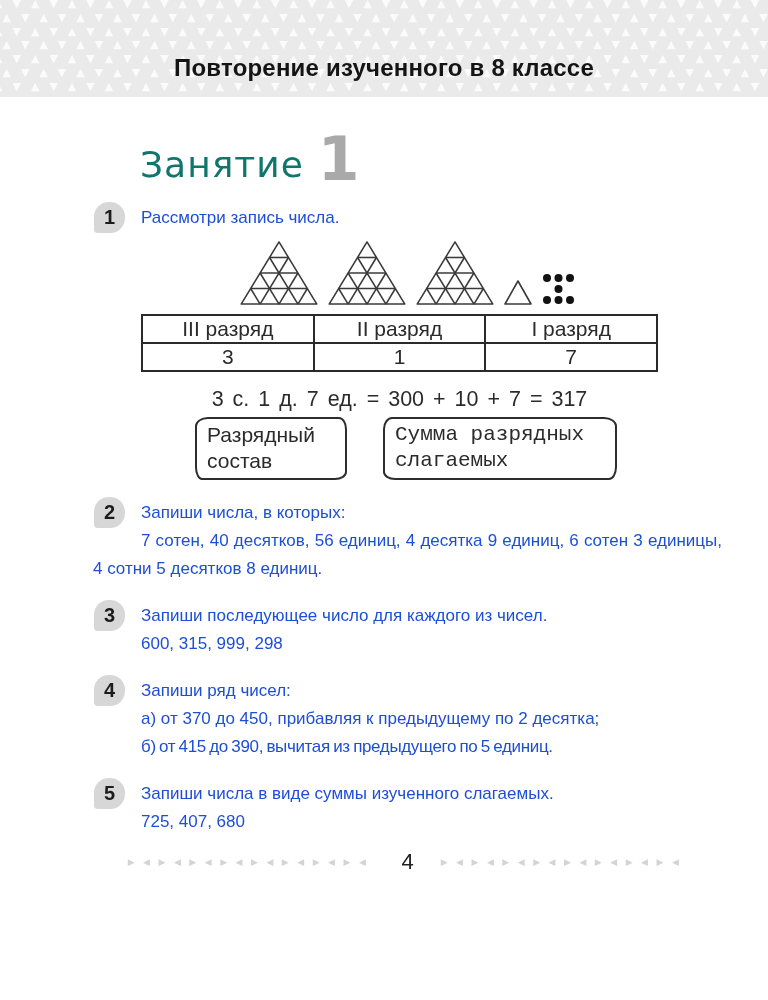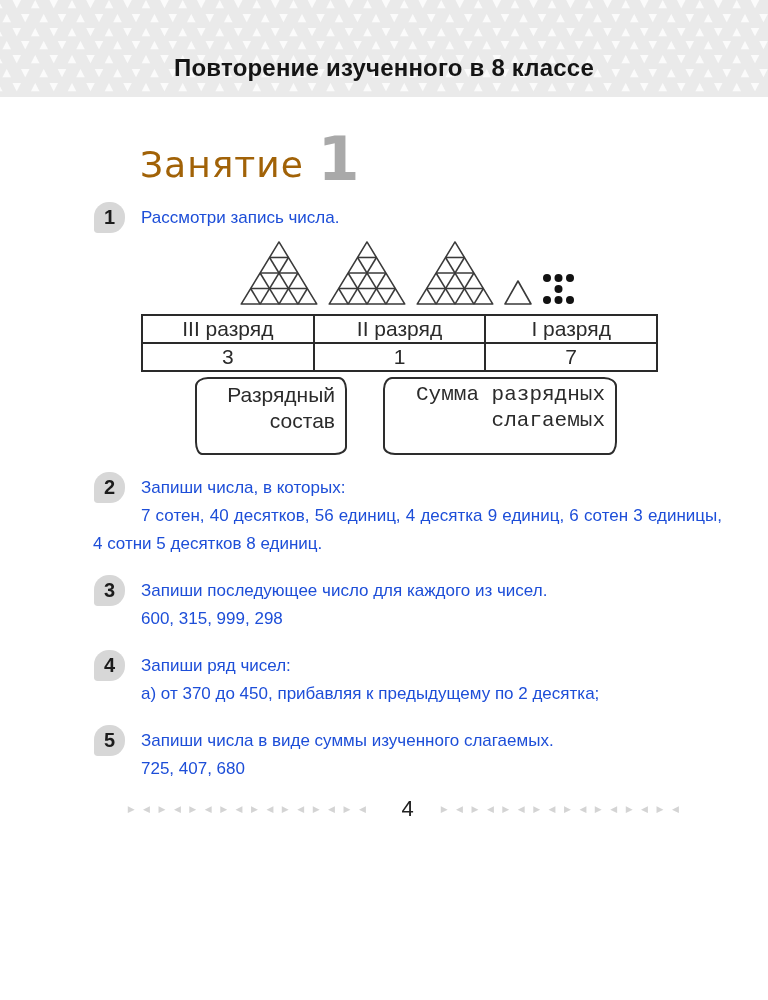--- a/index.html
+++ b/index.html
@@ -13,21 +13,21 @@
              font-family:"DejaVu Sans", sans-serif; font-size:11px; line-height:13.8px;
              letter-spacing:10px; color:#fbfbfb; white-space:nowrap; user-select:none; }
   .pattern .row.odd { margin-left:-10px; }
   .banner-title { position:absolute; left:0; top:54px; width:100%; text-align:center;
                   font-size:24px; font-weight:bold; color:#141414; letter-spacing:0.2px; }
 
   
   .content { padding:0 46px 0 93px; }
 
   .lesson { margin:30px 0 0 47px; display:flex; align-items:flex-end; height:58px; }
-  .lesson-label { font-family:"DejaVu Sans", sans-serif; font-size:36px; color:#a16207; letter-spacing:1px; }
+  .lesson-label { font-family:"DejaVu Sans", sans-serif; font-size:36px; color:#0f766e; letter-spacing:1px; }
   .lesson-number { font-family:"DejaVu Sans", sans-serif; font-size:60px; font-weight:bold;
                    color:#a9a9a9; line-height:52px; margin-left:14px; }
 
   .exercise { position:relative; margin-top:19px; }
   .badge { position:absolute; left:1px; top:-2px; width:31px; height:31px;
            background:#d7d7d7; border-radius:48% 48% 48% 12%;
            display:flex; align-items:center; justify-content:center;
            font-size:20px; font-weight:bold; color:#1c1c1c; }
   .para { font-size:17px; line-height:28px; text-align:justify; text-indent:48px; color:#1d4ed8; }
   .condensed { letter-spacing:-0.35px; word-spacing:-1px; }
@@ -40,22 +40,22 @@
 
   
   table.place-table { border-collapse:collapse; margin-left:48px; width:517px; table-layout:fixed; }
   table.place-table td { border:2px solid #2a2a2a; text-align:center; font-size:21px;
                          height:17px; padding:1px 4px; color:#2b2b2b; }
 
   .equation { margin:15px 0 0 48px; width:517px; text-align:center;
               font-size:21.5px; color:#2b2b2b; word-spacing:3px; }
 
   .label-boxes { display:flex; margin:5px 0 0 102px; gap:36px; }
-  .hand-box { border:2px solid #2d2d2d; text-align:right; font-size:21px; line-height:26px;
-              padding:3px 10px 19px; color:#2b2b2b; }
+  .hand-box { border:2px solid #2d2d2d; text-align:left; font-size:21px; line-height:26px;
+              padding:3px 10px 4px; color:#2b2b2b; }
   .hand-box.b1 { width:152px; border-radius:13px 8px 12px 7px / 9px 12px 8px 13px; }
   .hand-box.b2 { width:234px; border-radius:9px 13px 8px 12px / 12px 9px 13px 8px;font-family:Liberation Mono, monospace; }
 
   
   .footer { margin-top:13px; display:flex; align-items:center; justify-content:center; gap:27px; }
   .footer-tri { font-family:"DejaVu Sans", sans-serif; font-size:9px; letter-spacing:8.5px;
                 color:#d4d4d4; white-space:nowrap; user-select:none; line-height:20px; }
   .page-number { font-size:22px; color:#222222; }
 </style>
 </head>
@@ -146,20 +146,21 @@
             <td>I разряд</td>
           </tr>
           <tr>
             <td>3</td>
             <td>1</td>
             <td>7</td>
           </tr>
         </tbody>
       </table>
 
+      <div class="equation">3 с. 1 д. 7 ед.  =  300 + 10 + 7 = 317</div>
 
       <div class="label-boxes">
         <div class="hand-box b1">Разрядный состав</div>
         <div class="hand-box b2">Сумма разрядных слагаемых</div>
       </div>
     </div>
 
     <div class="exercise">
       <div class="badge">2</div>
       <p class="para">Запиши числа, в которых:</p>
@@ -169,20 +170,21 @@
     <div class="exercise">
       <div class="badge">3</div>
       <p class="para">Запиши последующее число для каждого из чисел.</p>
       <p class="para">600, 315, 999, 298</p>
     </div>
 
     <div class="exercise">
       <div class="badge">4</div>
       <p class="para">Запиши ряд чисел:</p>
       <p class="para">а) от 370 до 450, прибавляя к предыдущему по 2&nbsp;десятка;</p>
+      <p class="para condensed">б) от 415 до 390, вычитая из предыдущего по 5 единиц.</p>
     </div>
 
     <div class="exercise">
       <div class="badge">5</div>
       <p class="para">Запиши числа в виде суммы изученного слагаемых.</p>
       <p class="para">725, 407, 680</p>
     </div>
 
     <div class="footer">
       <span class="footer-tri" id="footer-left">▶◀▶◀▶◀▶◀▶◀▶◀▶◀▶◀</span>

